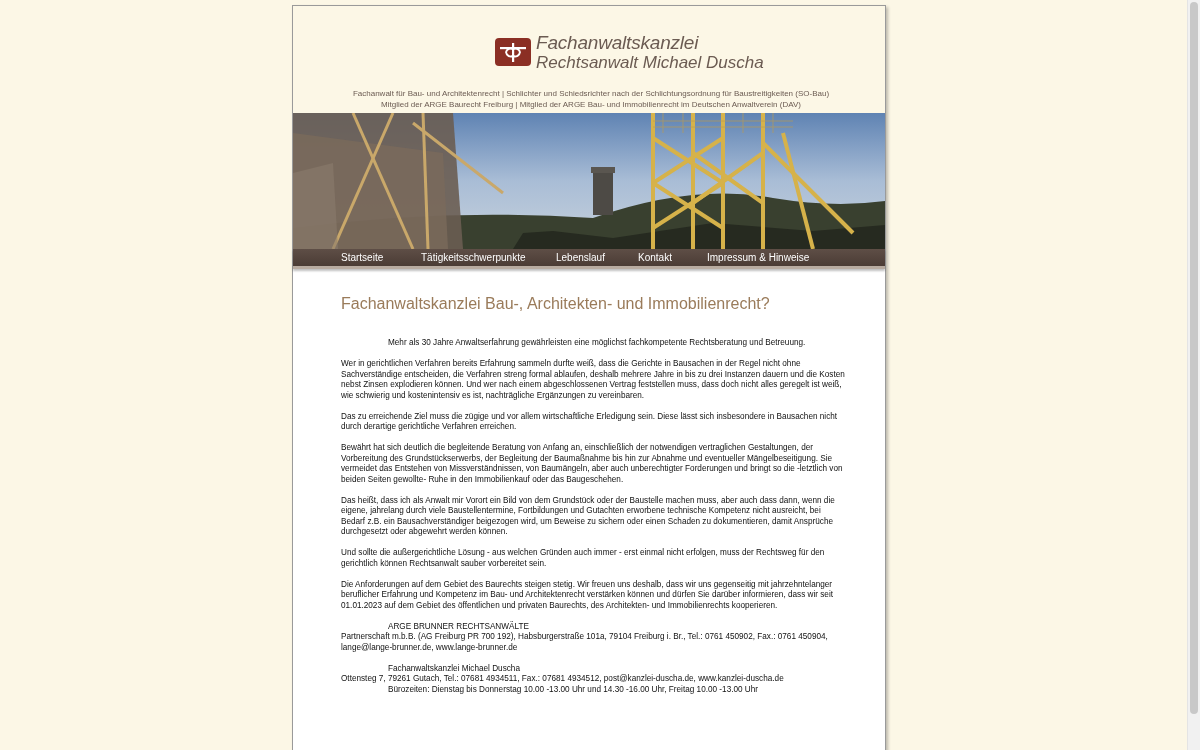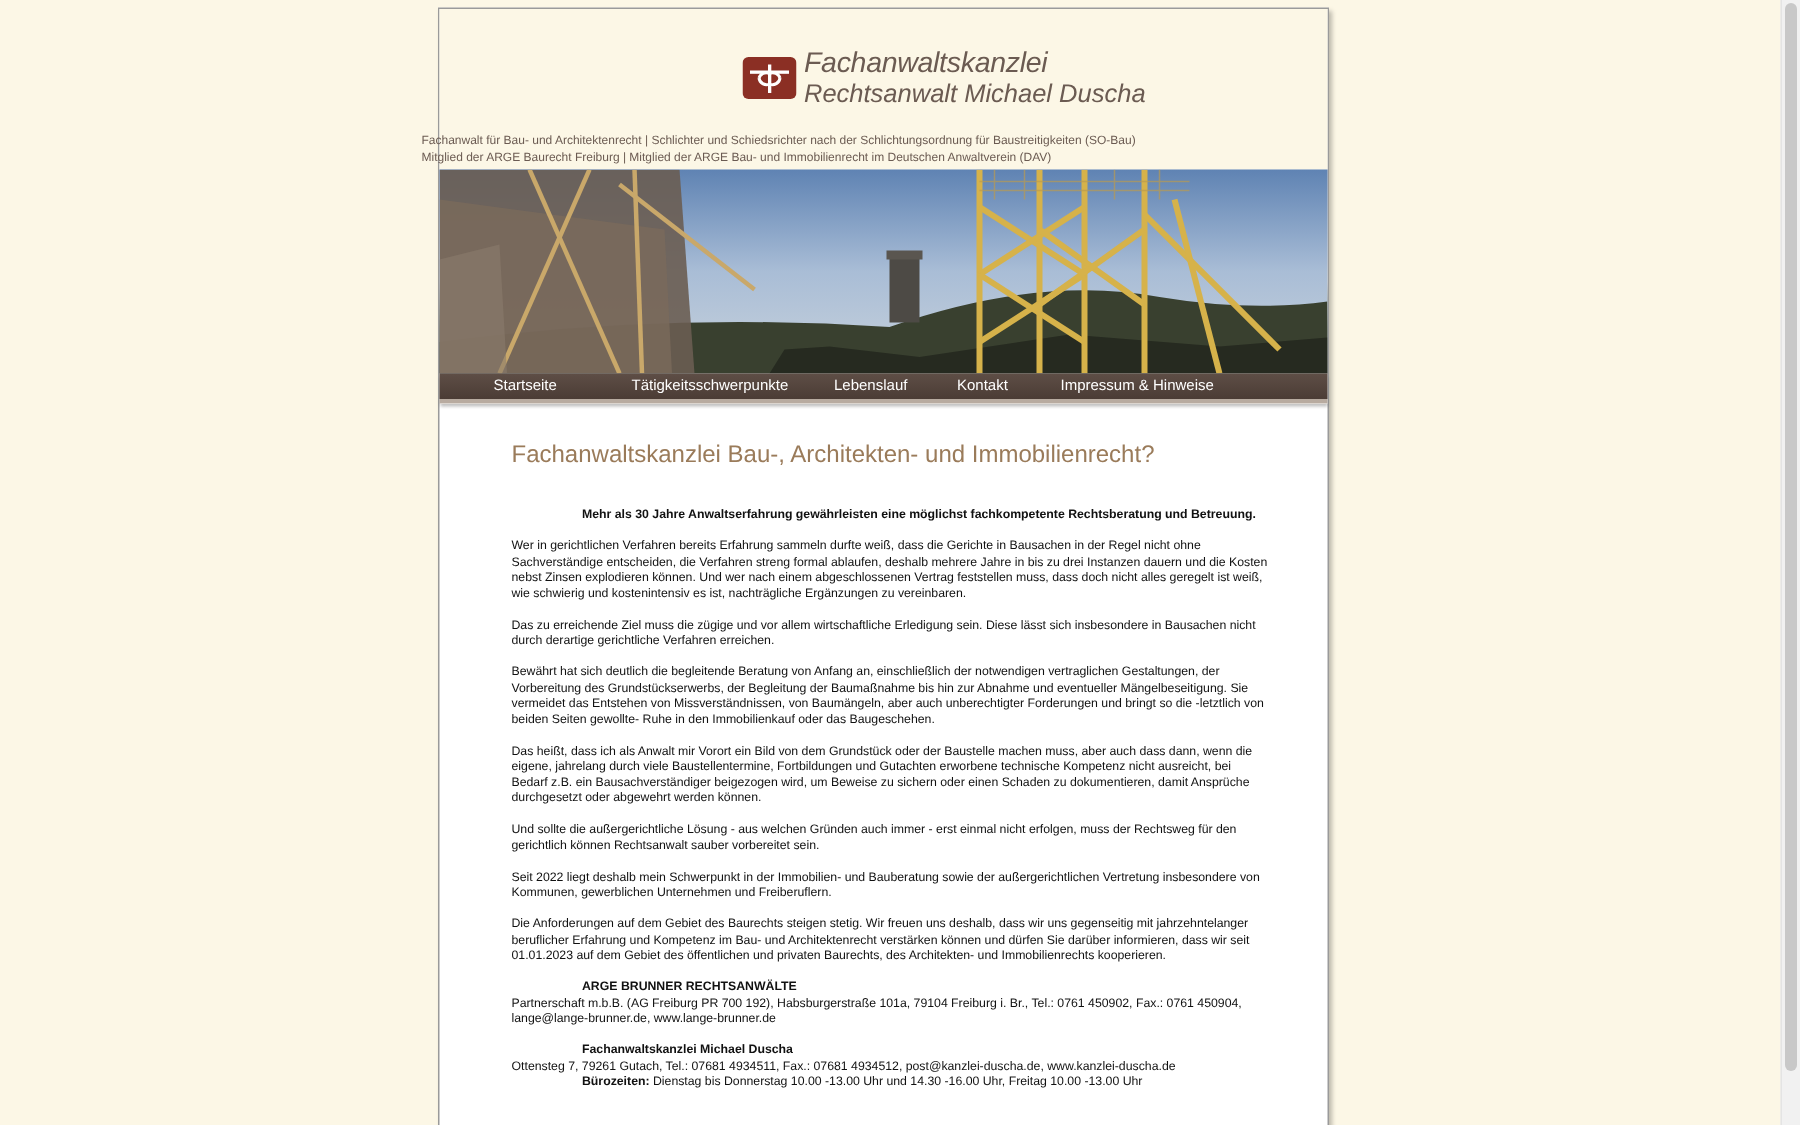--- a/index.html
+++ b/index.html
@@ -19,21 +19,21 @@
     background:#fcf7e6;
   }
   .logo {
     position:absolute; left:202px; top:27px; display:flex; align-items:center;
   }
   .logo-mark { width:36px; height:28px; }
   .logo-text { margin-left:5px; color:#6b5b52; line-height:1;font-style:italic; }
   .logo-title { font-size:19px; letter-spacing:-0.2px; }
   .logo-sub { font-size:17px; margin-top:2px; }
   .tagline {
-    position:absolute; left:0; width:592px; text-align:left;
+    position:absolute; left:0; width:592px; text-align:center;
     font-size:8px; color:#6b5b52; line-height:11px;
   }
   .tagline.l1 { top:82px; left:-12px; width:620px; }
   .tagline.l2 { top:93px; left:-12px; width:620px; }
   .hero {
     position:absolute; left:0; top:107px; width:592px; height:136px; overflow:hidden;
     background: linear-gradient(180deg, #6f8db6 0%, #9fb6d2 35%, #b9c6d4 55%, #3f4a3a 78%, #2b2e25 100%);
   }
   .nav {
     position:absolute; left:0; top:243px; width:592px; height:17px;
@@ -43,21 +43,21 @@
   }
   .nav-item {
     position:absolute; top:0; height:17px; line-height:17px; color:#ffffff;
     font-size:10px; white-space:nowrap; cursor:pointer;
   }
   .content { position:absolute; left:48px; top:293px; width:504px; font-size:8.2px; line-height:10.5px; color:#111; }
   .content h1 {
     margin:0 0 24px 0; font-weight:normal; font-size:16px; line-height:20px; color:#9a7b5a;
   }
   .content p { margin:0 0 10.5px 0; }
-  .bold { font-weight:bold;padding-left:47px; }
+  .bold { font-weight:normal;padding-left:47px; }
   .scrollbar {
     position:absolute; right:0; top:0; width:12px; height:750px; background:#f1f1f1;
     border-left:1px solid #e4e4e4;
   }
   .scroll-thumb { position:absolute; left:2px; top:2px; width:8px; height:712px; background:#c8c8c8; border-radius:4px; }
 </style>
 </head>
 <body>
 
 <div class="page">
@@ -121,36 +121,35 @@
         <line x1="370" y1="0" x2="370" y2="20"></line>
         <line x1="390" y1="0" x2="390" y2="20"></line>
         <line x1="450" y1="0" x2="450" y2="20"></line>
         <line x1="480" y1="0" x2="480" y2="20"></line>
       </g>
       <polygon points="0,60 40,50 45,136 0,136" fill="#8a7c6c" opacity="0.6"></polygon>
     </svg>
   </div>
 
   <div class="nav">
-    <div class="nav-item" style="left:36px">Startseite</div>
+    <div class="nav-item" style="left:48px">Startseite</div>
     <div class="nav-item" style="left:128px">Tätigkeitsschwerpunkte</div>
     <div class="nav-item" style="left:263px">Lebenslauf</div>
     <div class="nav-item" style="left:345px">Kontakt</div>
     <div class="nav-item" style="left:414px">Impressum &amp; Hinweise</div>
   </div>
 
   <div class="content" style="top:288px">
     <h1>Fachanwaltskanzlei Bau-, Architekten- und Immobilienrecht?</h1>
     <p class="bold">Mehr als 30 Jahre Anwaltserfahrung gewährleisten eine möglichst fachkompetente Rechtsberatung und Betreuung.</p>
     <p>Wer in gerichtlichen Verfahren bereits Erfahrung sammeln durfte weiß, dass die Gerichte in Bausachen in der Regel nicht ohne Sachverständige entscheiden, die Verfahren streng formal ablaufen, deshalb mehrere Jahre in bis zu drei Instanzen dauern und die Kosten nebst Zinsen explodieren können. Und wer nach einem abgeschlossenen Vertrag feststellen muss, dass doch nicht alles geregelt ist weiß, wie schwierig und kostenintensiv es ist, nachträgliche Ergänzungen zu vereinbaren.</p>
     <p>Das zu erreichende Ziel muss die zügige und vor allem wirtschaftliche Erledigung sein. Diese lässt sich insbesondere in Bausachen nicht durch derartige gerichtliche Verfahren erreichen.</p>
     <p>Bewährt hat sich deutlich die begleitende Beratung von Anfang an, einschließlich der notwendigen vertraglichen Gestaltungen, der Vorbereitung des Grundstückserwerbs, der Begleitung der Baumaßnahme bis hin zur Abnahme und eventueller Mängelbeseitigung. Sie vermeidet das Entstehen von Missverständnissen, von Baumängeln, aber auch unberechtigter Forderungen und bringt so die -letztlich von beiden Seiten gewollte- Ruhe in den Immobilienkauf oder das Baugeschehen.</p>
     <p>Das heißt, dass ich als Anwalt mir Vorort ein Bild von dem Grundstück oder der Baustelle machen muss, aber auch dass dann, wenn die eigene, jahrelang durch viele Baustellentermine, Fortbildungen und Gutachten erworbene technische Kompetenz nicht ausreicht, bei Bedarf z.B. ein Bausachverständiger beigezogen wird, um Beweise zu sichern oder einen Schaden zu dokumentieren, damit Ansprüche durchgesetzt oder abgewehrt werden können.</p>
     <p>Und sollte die außergerichtliche Lösung - aus welchen Gründen auch immer - erst einmal nicht erfolgen, muss der Rechtsweg für den gerichtlich können Rechtsanwalt sauber vorbereitet sein.</p>
-    <p>Seit 2022 liegt deshalb mein Schwerpunkt in der Immobilien- und Bauberatung sowie der außergerichtlichen Vertretung insbesondere von Kommunen, gewerblichen Unternehmen und Freiberuflern.</p>
     <p>Die Anforderungen auf dem Gebiet des Baurechts steigen stetig. Wir freuen uns deshalb, dass wir uns gegenseitig mit jahrzehntelanger beruflicher Erfahrung und Kompetenz im Bau- und Architektenrecht verstärken können und dürfen Sie darüber informieren, dass wir seit 01.01.2023 auf dem Gebiet des öffentlichen und privaten Baurechts, des Architekten- und Immobilienrechts kooperieren.</p>
     <p>
       <span class="bold">ARGE BRUNNER RECHTSANWÄLTE</span><br>
       <span>Partnerschaft m.b.B. (AG Freiburg PR 700 192), Habsburgerstraße 101a, 79104 Freiburg i. Br., Tel.: 0761 450902, Fax.: 0761 450904,</span><br>
       <span>lange@lange-brunner.de, www.lange-brunner.de</span>
     </p>
     <p>
       <span class="bold">Fachanwaltskanzlei Michael Duscha</span><br>
       <span>Ottensteg 7, 79261 Gutach, Tel.: 07681 4934511, Fax.: 07681 4934512, post@kanzlei-duscha.de, www.kanzlei-duscha.de</span><br>
       <span class="bold">Bürozeiten:</span><span> Dienstag bis Donnerstag 10.00 -13.00 Uhr und 14.30 -16.00 Uhr, Freitag 10.00 -13.00 Uhr</span>

